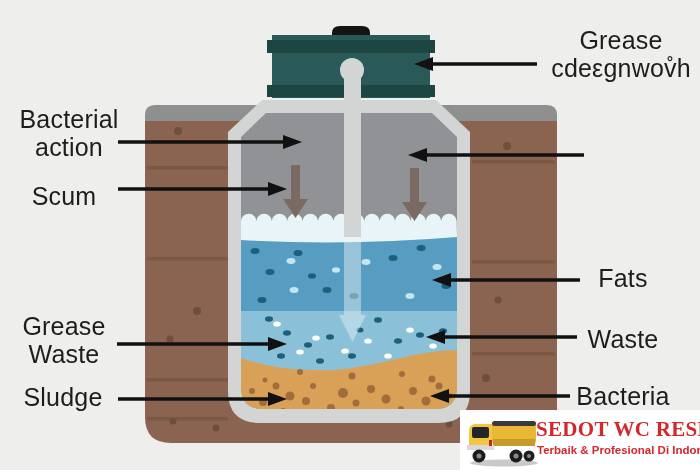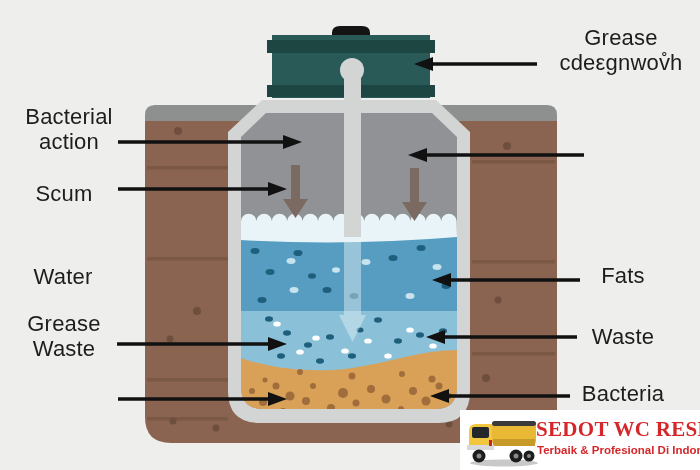--- a/index.html
+++ b/index.html
@@ -8,21 +8,21 @@
     --water:#579dc1; --water-dot-dark:#1e5f7d; --water-dot-light:#c6e3ee;
     --mid-layer:#8ac0d8; --sludge:#d9a158; --sludge-dot:#a06d3b;
     --lid:#2a5a58; --lid-dark:#1d4643; --lid-cap:#141414;
     --down-arrow:#7a6a61; --label-arrow:#111111; --text:#1d1d1d;
     --brand-red:#d5262a; --logo-bg:#ffffff; --truck-yellow:#e9b935;
   }
   html,body{margin:0;padding:0;}
   body{font-family:"Liberation Sans", sans-serif;}
   .canvas{position:relative;width:700px;height:470px;background:var(--background);overflow:hidden;}
   .diagram-svg{position:absolute;left:0;top:0;}
-  .lbl{position:absolute;color:var(--text);font-size:22px;line-height:1.12;
+  .lbl{position:absolute;color:var(--text);font-size:25px;line-height:1.12;
        text-align:center;white-space:pre-line;letter-spacing:0.2px;}
   .lbl-bacterial{left:9px;top:105px;width:120px;text-align:center;}
   .lbl-scum{left:9px;top:174px;width:110px;margin-top:8px;}
   .lbl-water{left:8px;top:265px;width:110px;}
   .lbl-solid{left:9px;top:312px;width:110px;}
   .lbl-sludge{left:8px;top:383px;width:110px;}
   .lbl-grease{left:545px;top:26px;width:152px;}
   .lbl-oil{left:548px;top:141px;width:150px;}
   .lbl-fats{left:548px;top:264px;width:150px;}
   .lbl-waste{left:548px;top:325px;width:150px;}
@@ -212,23 +212,23 @@
       <line x1="577" y1="337" x2="443" y2="337"></line>
         <polygon points="426,337 445,330 445,344" stroke="none"></polygon>
       <line x1="570" y1="396" x2="447" y2="396"></line>
         <polygon points="430,396 449,389 449,403" stroke="none"></polygon>
     </g>
   </svg>
 
   <div class="lbl lbl-bacterial">Bacterial
 action</div>
   <div class="lbl lbl-scum">Scum</div>
-  <div class="lbl lbl-water">Water</div>
   <div class="lbl lbl-solid">Grease
 Waste</div>
+  <div class="lbl lbl-sludge">Sludge</div>
   <div class="lbl lbl-grease">Grease
 cdeεgnwov̊h</div>
   <div class="lbl lbl-fats">Fats</div>
   <div class="lbl lbl-waste">Waste</div>
   <div class="lbl lbl-bacteria">Bacteria</div>
 
   <div class="logo-box">
     <svg class="logo-truck" width="76" height="56" viewBox="0 0 76 56">
       <ellipse cx="40" cy="51" rx="34" ry="3.5" fill="#c9c9c9"></ellipse>
       <rect x="28" y="9" width="44" height="25" rx="5" fill="var(--truck-yellow)"></rect>

